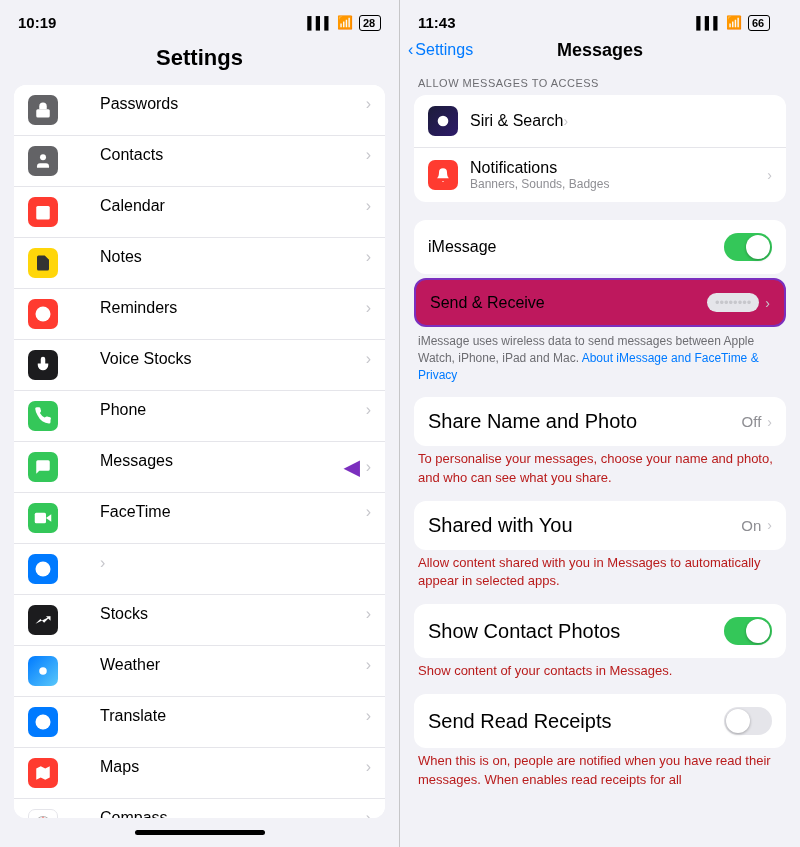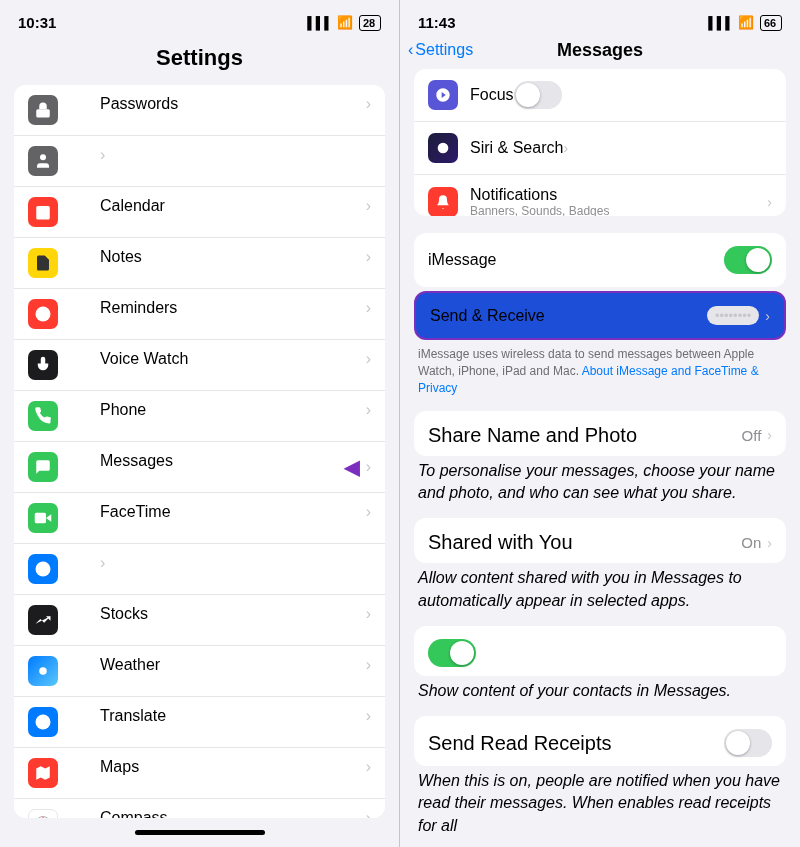--- a/index.html
+++ b/index.html
@@ -119,21 +119,21 @@
       background: #f2f2f7;
       display: flex;
       flex-direction: column;
       overflow: hidden;
     }
 
     .right-status-bar {
       display: flex;
       justify-content: space-between;
       align-items: center;
-      padding: 14px 18px 6px 18px;
+      padding: 14px 30px 6px 18px;
       font-size: 15px;
       font-weight: 600;
       color: #000;
     }
 
     .right-status-time { color: #000; font-weight: 600; font-size: 15px; }
 
     .right-header {
       display: flex;
       align-items: center;
@@ -231,21 +231,21 @@
       border-radius: 12px;
       margin: 0 14px 2px 14px;
       display: flex;
       align-items: center;
       padding: 13px 14px;
     }
 
     .imessage-label { flex: 1; font-size: 16px; color: #000; }
 
     .send-receive-row {
-      background: #1d4ed8;
+      background: #be185d;
       border-radius: 12px;
       margin: 0 14px 2px 14px;
       display: flex;
       align-items: center;
       padding: 13px 14px;
       border: 2px solid #7b2fbe;
     }
 
     .send-receive-label { flex: 1; font-size: 16px; color: #000; }
     .send-receive-value {
@@ -279,35 +279,34 @@
       padding: 13px 14px;
       border-bottom: 1px solid #e5e5ea;
     }
 
     .option-item:last-child { border-bottom: none; }
 
     .option-label { flex: 1; font-size: 20px; color: #000; }
     .option-value { font-size: 15px; color: #8e8e93; margin-right: 6px; }
 
     .option-desc {
-      font-size: 16px;
-      color: #000000;
+      font-size: 13px;
+      color: #b91c1c;
       padding: 4px 18px 10px 18px;
       line-height: 1.4;
-      font-style: italic;
     }
 
     .section-gap { height: 8px; }
   </style>
 </head>
 <body>
 
 <div class="left-panel">
   <div class="status-bar">
-    <span>10:31</span>
+    <span>10:19</span>
     <div class="status-bar-right">
       <span class="signal-icon">▌▌▌</span>
       <span>📶</span>
       <div class="battery-box">28</div>
     </div>
   </div>
 
   <div class="page-title">Settings</div>
 
   <div class="settings-list">
@@ -323,20 +322,21 @@
       <span class="settings-item-arrow">›</span>
     </div>
 
     <div class="settings-item">
       <div class="settings-item-icon" style="background:#636366;">
         <svg width="18" height="18" viewBox="0 0 24 24" fill="white">
             <path d="M20 21v-2a4 4 0 0 0-4-4H8a4 4 0 0 0-4 4v2"></path>
             <circle cx="12" cy="7" r="4"></circle>
           </svg>
       </div>
+      <span class="settings-item-label">Contacts</span>
       <span class="settings-item-arrow">›</span>
     </div>
 
     <div class="settings-item">
       <div class="settings-item-icon" style="background:#ff3b30;">
         <svg width="18" height="18" viewBox="0 0 24 24" fill="white">
             <rect x="3" y="4" width="18" height="18" rx="2" ry="2"></rect>
             <line x1="16" y1="2" x2="16" y2="6"></line>
             <line x1="8" y1="2" x2="8" y2="6"></line>
             <line x1="3" y1="10" x2="21" y2="10"></line>
@@ -369,21 +369,21 @@
     </div>
 
     <div class="settings-item">
       <div class="settings-item-icon" style="background:#1c1c1e;">
         <svg width="18" height="18" viewBox="0 0 24 24" fill="white">
             <path d="M12 1a3 3 0 0 0-3 3v8a3 3 0 0 0 6 0V4a3 3 0 0 0-3-3z"></path>
             <path d="M19 10v2a7 7 0 0 1-14 0v-2"></path>
             <line x1="12" y1="19" x2="12" y2="23"></line>
           </svg>
       </div>
-      <span class="settings-item-label">Voice Watch</span>
+      <span class="settings-item-label">Voice Stocks</span>
       <span class="settings-item-arrow">›</span>
     </div>
 
     <div class="settings-item">
       <div class="settings-item-icon" style="background:#34c759;">
         <svg width="18" height="18" viewBox="0 0 24 24" fill="white">
             <path d="M22 16.92v3a2 2 0 0 1-2.18 2 19.79 19.79 0 0 1-8.63-3.07A19.5 19.5 0 0 1 4.69 11 19.79 19.79 0 0 1 1.61 2.36 2 2 0 0 1 3.6.18h3a2 2 0 0 1 2 1.72 12.84 12.84 0 0 0 .7 2.81 2 2 0 0 1-.45 2.11L7.91 7.91a16 16 0 0 0 6.19 6.19l1.27-.85a2 2 0 0 1 2.11-.45 12.84 12.84 0 0 0 2.81.7A2 2 0 0 1 22 16.92z"></path>
           </svg>
       </div>
       <span class="settings-item-label">Phone</span>
@@ -504,34 +504,24 @@
   </div>
 
   <div class="right-header">
     <div class="back-btn">
       <span>‹</span>
       <span>Settings</span>
     </div>
     <span class="right-header-title">Messages</span>
   </div>
 
+  <div class="section-label">ALLOW MESSAGES TO ACCESS</div>
 
   <div class="card">
 
-    <div class="card-item">
-      <div class="card-icon" style="background:#5856d6;">
-        <svg width="16" height="16" viewBox="0 0 24 24" fill="white">
-            <path d="M12 2C6.48 2 2 6.48 2 12s4.48 10 10 10 10-4.48 10-10S17.52 2 12 2zm-2 14.5v-9l6 4.5-6 4.5z"></path>
-          </svg>
-      </div>
-      <span class="card-item-label">Focus</span>
-      <div class="toggle toggle-off">
-        <div class="toggle-knob"></div>
-      </div>
-    </div>
 
     <div class="card-item">
       <div class="card-icon" style="background:linear-gradient(135deg,#1c1c3a,#2d1b69);">
         <svg width="16" height="16" viewBox="0 0 24 24" fill="white">
             <circle cx="12" cy="12" r="8"></circle>
             <path d="M9 12 Q12 8 15 12 Q12 16 9 12" fill="rgba(255,255,255,0.6)"></path>
           </svg>
       </div>
       <span class="card-item-label">Siri &amp; Search</span>
       <span class="card-arrow">›</span>
@@ -587,20 +577,21 @@
     <div class="option-item">
       <span class="option-label">Shared with You</span>
       <span class="option-value">On</span>
       <span class="card-arrow">›</span>
     </div>
   </div>
   <div class="option-desc">Allow content shared with you in Messages to automatically appear in selected apps.</div>
 
   <div class="option-row">
     <div class="option-item">
+      <span class="option-label">Show Contact Photos</span>
       <div class="toggle toggle-on">
         <div class="toggle-knob"></div>
       </div>
     </div>
   </div>
   <div class="option-desc">Show content of your contacts in Messages.</div>
 
   <div class="option-row">
     <div class="option-item">
       <span class="option-label">Send Read Receipts</span>

